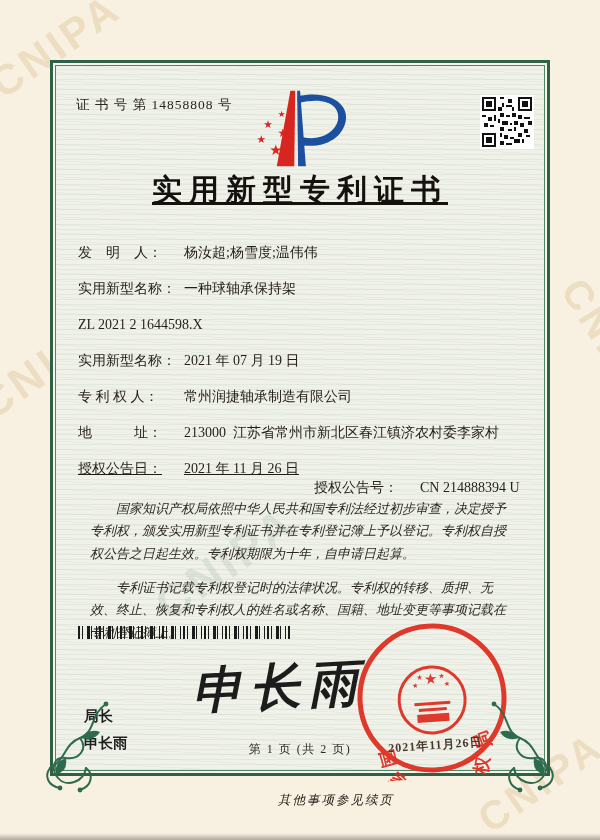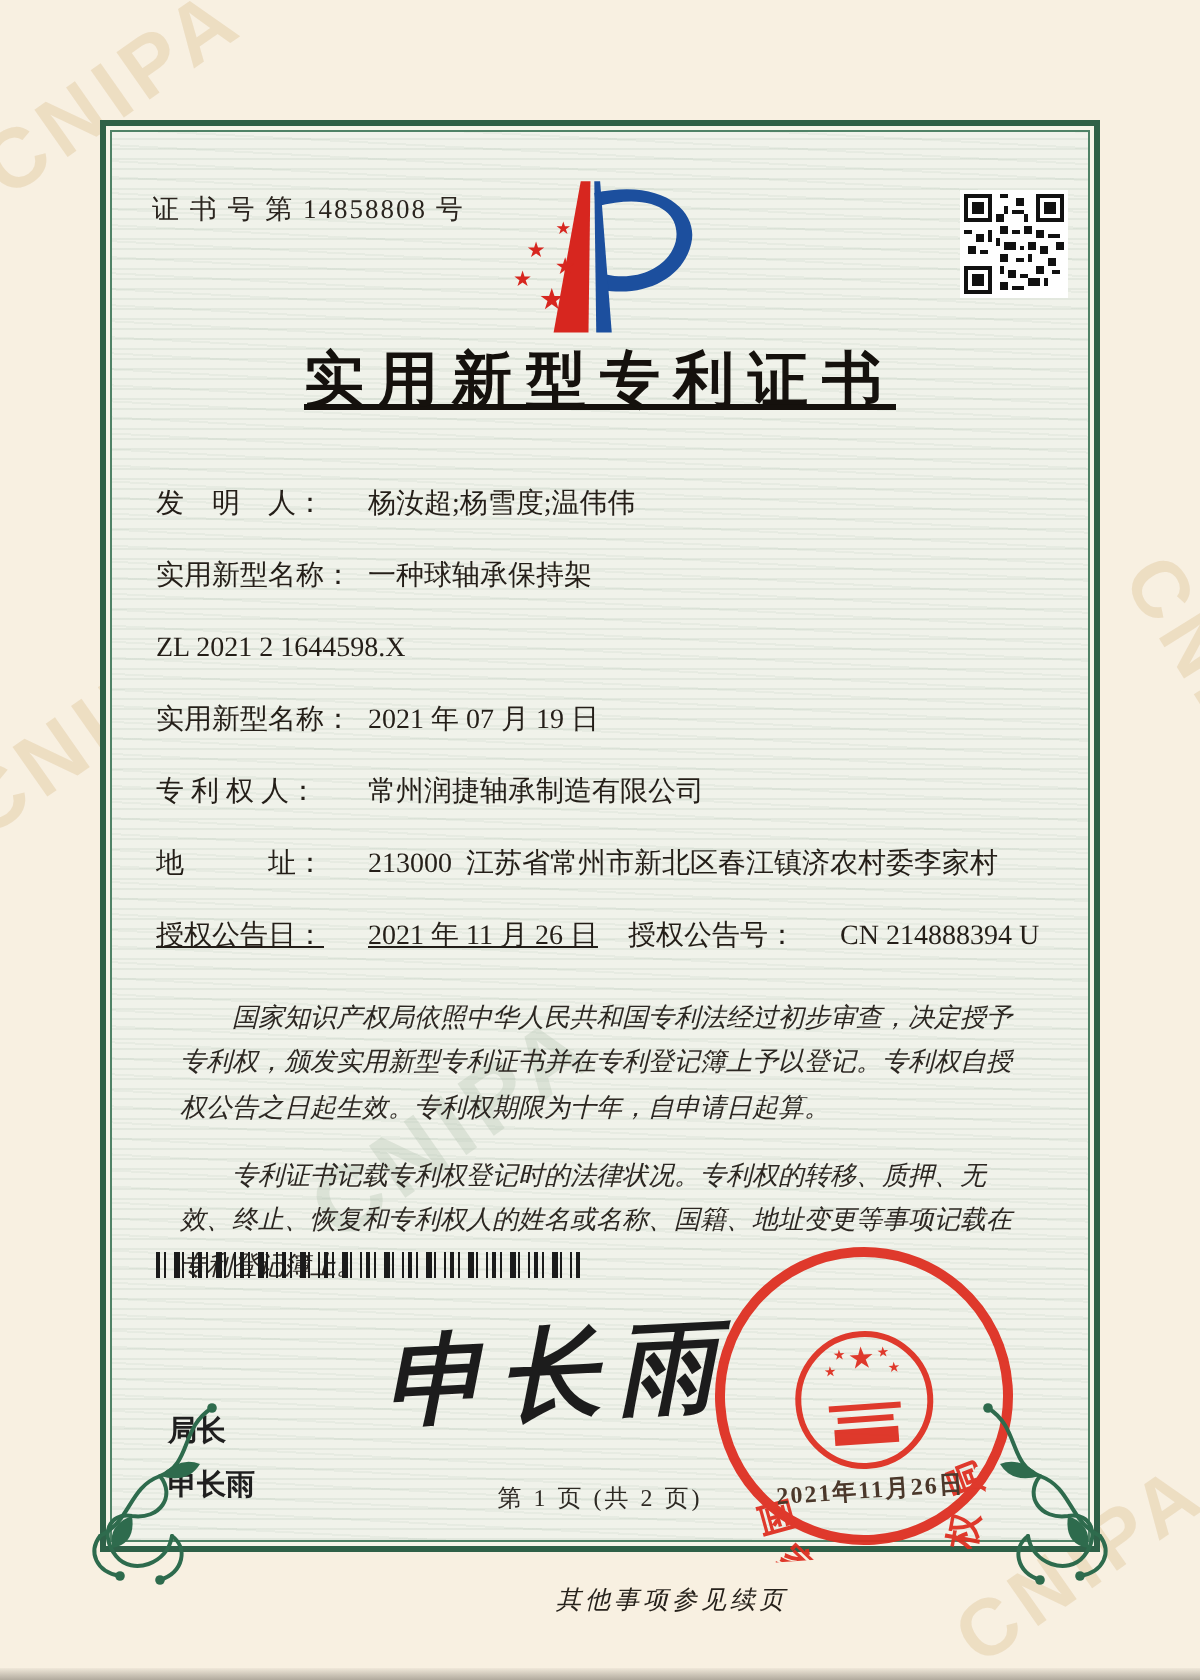--- a/index.html
+++ b/index.html
@@ -32,21 +32,21 @@
   .qr{position:absolute;left:424px;top:29px;width:50px;height:50px;background:#fff;padding:2px;}
   .title{
     position:absolute;left:0;top:104px;width:100%;text-align:center;
     font-size:30px;font-weight:bold;letter-spacing:7px;color:#15110d;text-decoration:underline;
   }
   .fields{position:absolute;left:22px;top:176px;width:456px;font-size:14px;}
   .row{display:flex;margin-bottom:15px;line-height:21px;}
   .lbl{flex:0 0 106px;white-space:pre;color:#241e18;}
   .val{white-space:pre-wrap;color:#241e18;}
   .pair1{display:flex;flex:0 0 236px;text-decoration:underline;}
-  .pair2{display:flex;}
+  .pair2{display:flex;margin-top:19px;}
   .paras{
     position:absolute;left:22px;top:420px;width:452px;
     font-size:13px;line-height:1.72;font-style:italic;color:#2c2722;
   }
   .paras p{margin:12px;text-indent:2em;}
   .barcode{
     position:absolute;left:22px;top:560px;width:212px;height:13px;
     background:repeating-linear-gradient(90deg,
       #1b1b1b 0 2px,transparent 2px 4px,
       #1b1b1b 4px 5px,transparent 5px 9px,

